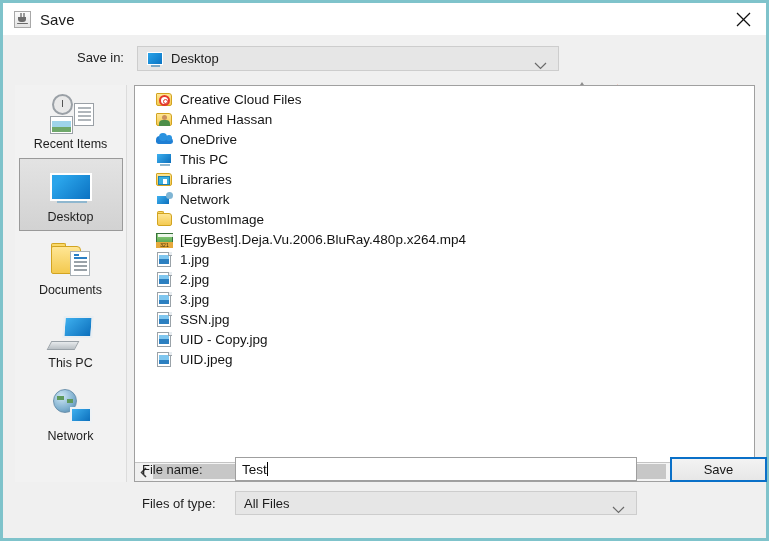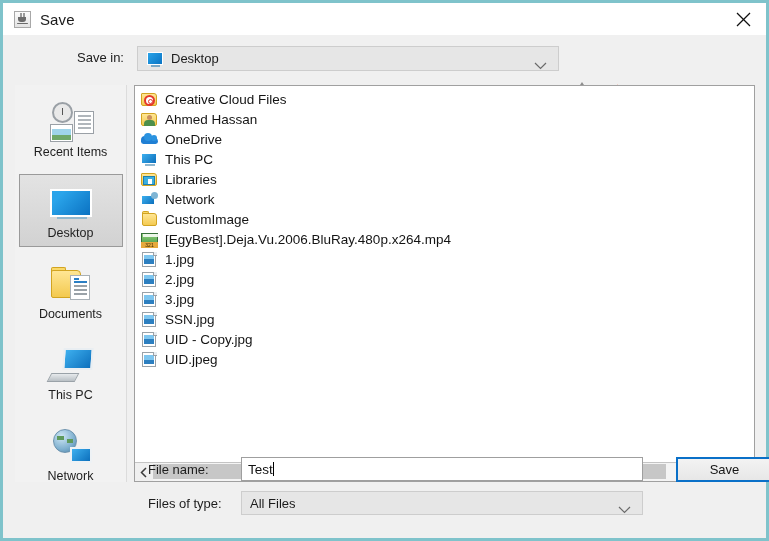--- a/index.html
+++ b/index.html
@@ -253,21 +253,21 @@
     top: 50px;
     width: 112px;
     height: 397px;
     background: #f2f2f2;
     border-right: 1px solid #dcdcdc;
     box-sizing: border-box;
   }
   .place {
     position: relative;
     width: 104px;
-    margin: 8px auto;
+    margin: 0 auto;
     padding: 6px 0 6px 0;
     text-align: center;
     cursor: default;
     box-sizing: border-box;
     border: 1px solid transparent;
   }
   .place.selected {
     background: linear-gradient(#e3e3e3,#d2d2d2);
     border: 1px solid #9a9a9a;
   }
@@ -410,21 +410,21 @@
     width: 621px;
     height: 397px;
     background: #ffffff;
     border: 1px solid #a0a0a0;
     box-sizing: border-box;
   }
   #filelist {
     position:absolute;
     left:0; top:0; right:0;
     bottom: 19px;
-    padding: 3px 0 0 3px;
+    padding: 3px 0 0 18px;
     display: flex;
     flex-direction: column;
     flex-wrap: wrap;
     align-content: flex-start;
     overflow: hidden;
   }
   .fitem {
     display: flex;
     align-items: center;
     height: 20px;
@@ -610,21 +610,21 @@
     left:0; top:1px;
     width:88%;
     height:15px;
     background:#c7c7c7;
     cursor:default;
   }
 
   
   #bottom {
     position:absolute;
-    left:14px; right:0; bottom:0;
+    left:8px; right:0; bottom:0;
     height:90px;
   }
   #lbl-filename {
     position:absolute;left:131px;top:14px;
     font-size:13px;color:#1d1d1d;
   }
   #filename-input {
     position:absolute;left:224px;top:9px;
     width:402px;height:24px;
     background:#ffffff;

